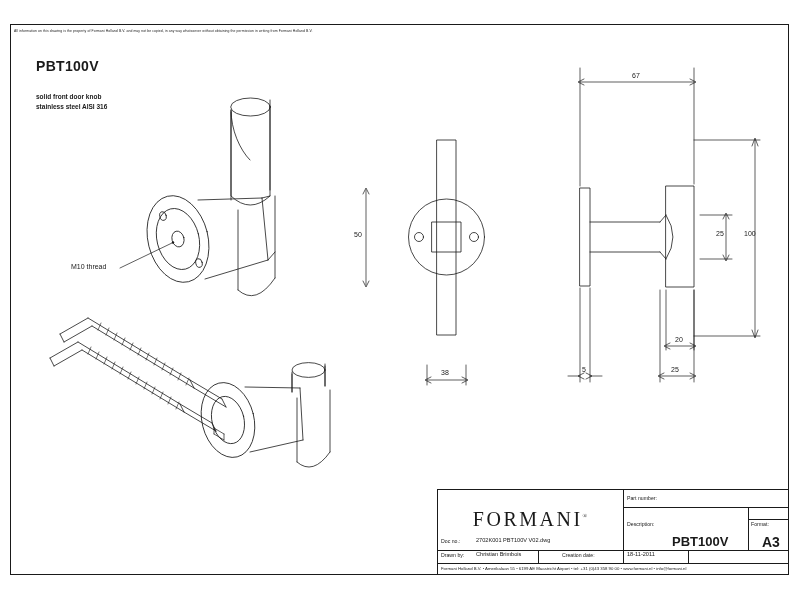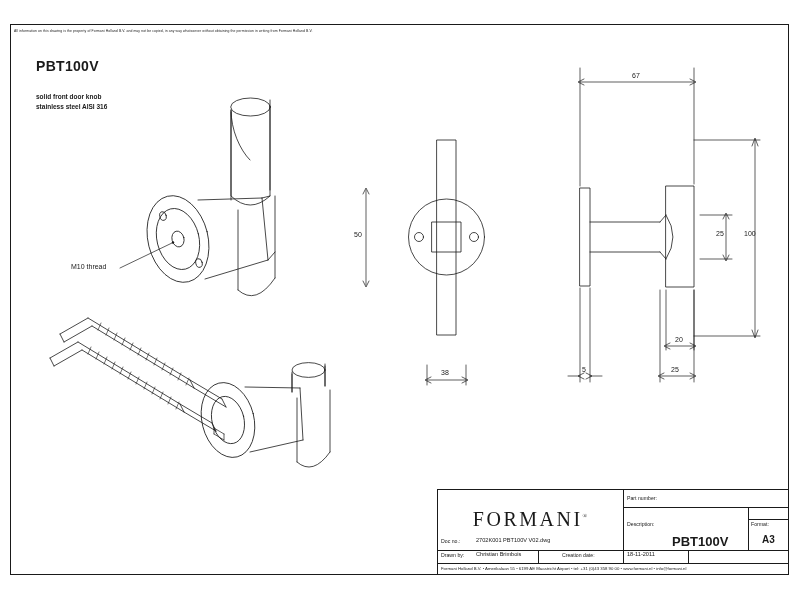--- a/index.html
+++ b/index.html
@@ -14,21 +14,21 @@
   
   .tb{position:absolute;left:437px;top:489px;width:352px;height:86px;border:1px solid #1a1a1a;box-sizing:border-box;}
   .tb .vline{position:absolute;top:0;bottom:0;width:1px;background:#1a1a1a;}
   .tb .hline{position:absolute;left:0;right:0;height:1px;background:#1a1a1a;}
   .brand{position:absolute;left:437px;top:489px;width:186px;height:60px;display:flex;align-items:center;justify-content:center;}
   .brand-text{font-family:"Liberation Serif",serif;font-size:20px;letter-spacing:2.5px;color:#1a1a1a;}
   .brand-text sup{font-size:6px;vertical-align:super;letter-spacing:0;}
   .tbl{position:absolute;font-size:5.2px;color:#1a1a1a;}
   .tbv{position:absolute;font-size:5.6px;color:#1a1a1a;}
   .partno{position:absolute;font-size:13px;font-weight:bold;color:#1a1a1a;}
-  .fmt{position:absolute;font-size:10px;font-weight:bold;color:#1a1a1a;}
+  .fmt{position:absolute;font-size:14px;font-weight:bold;color:#1a1a1a;}
   .footer{position:absolute;left:441px;top:566px;font-size:4.3px;color:#1a1a1a;white-space:nowrap;}
 </style>
 </head>
 <body>
 
 <div id="sheet">
 
   <div class="frame"></div>
 
   <div class="disclaimer">All information on this drawing is the property of Formani Holland B.V. and may not be copied, in any way whatsoever without obtaining the permission in writing from Formani Holland B.V.</div>

